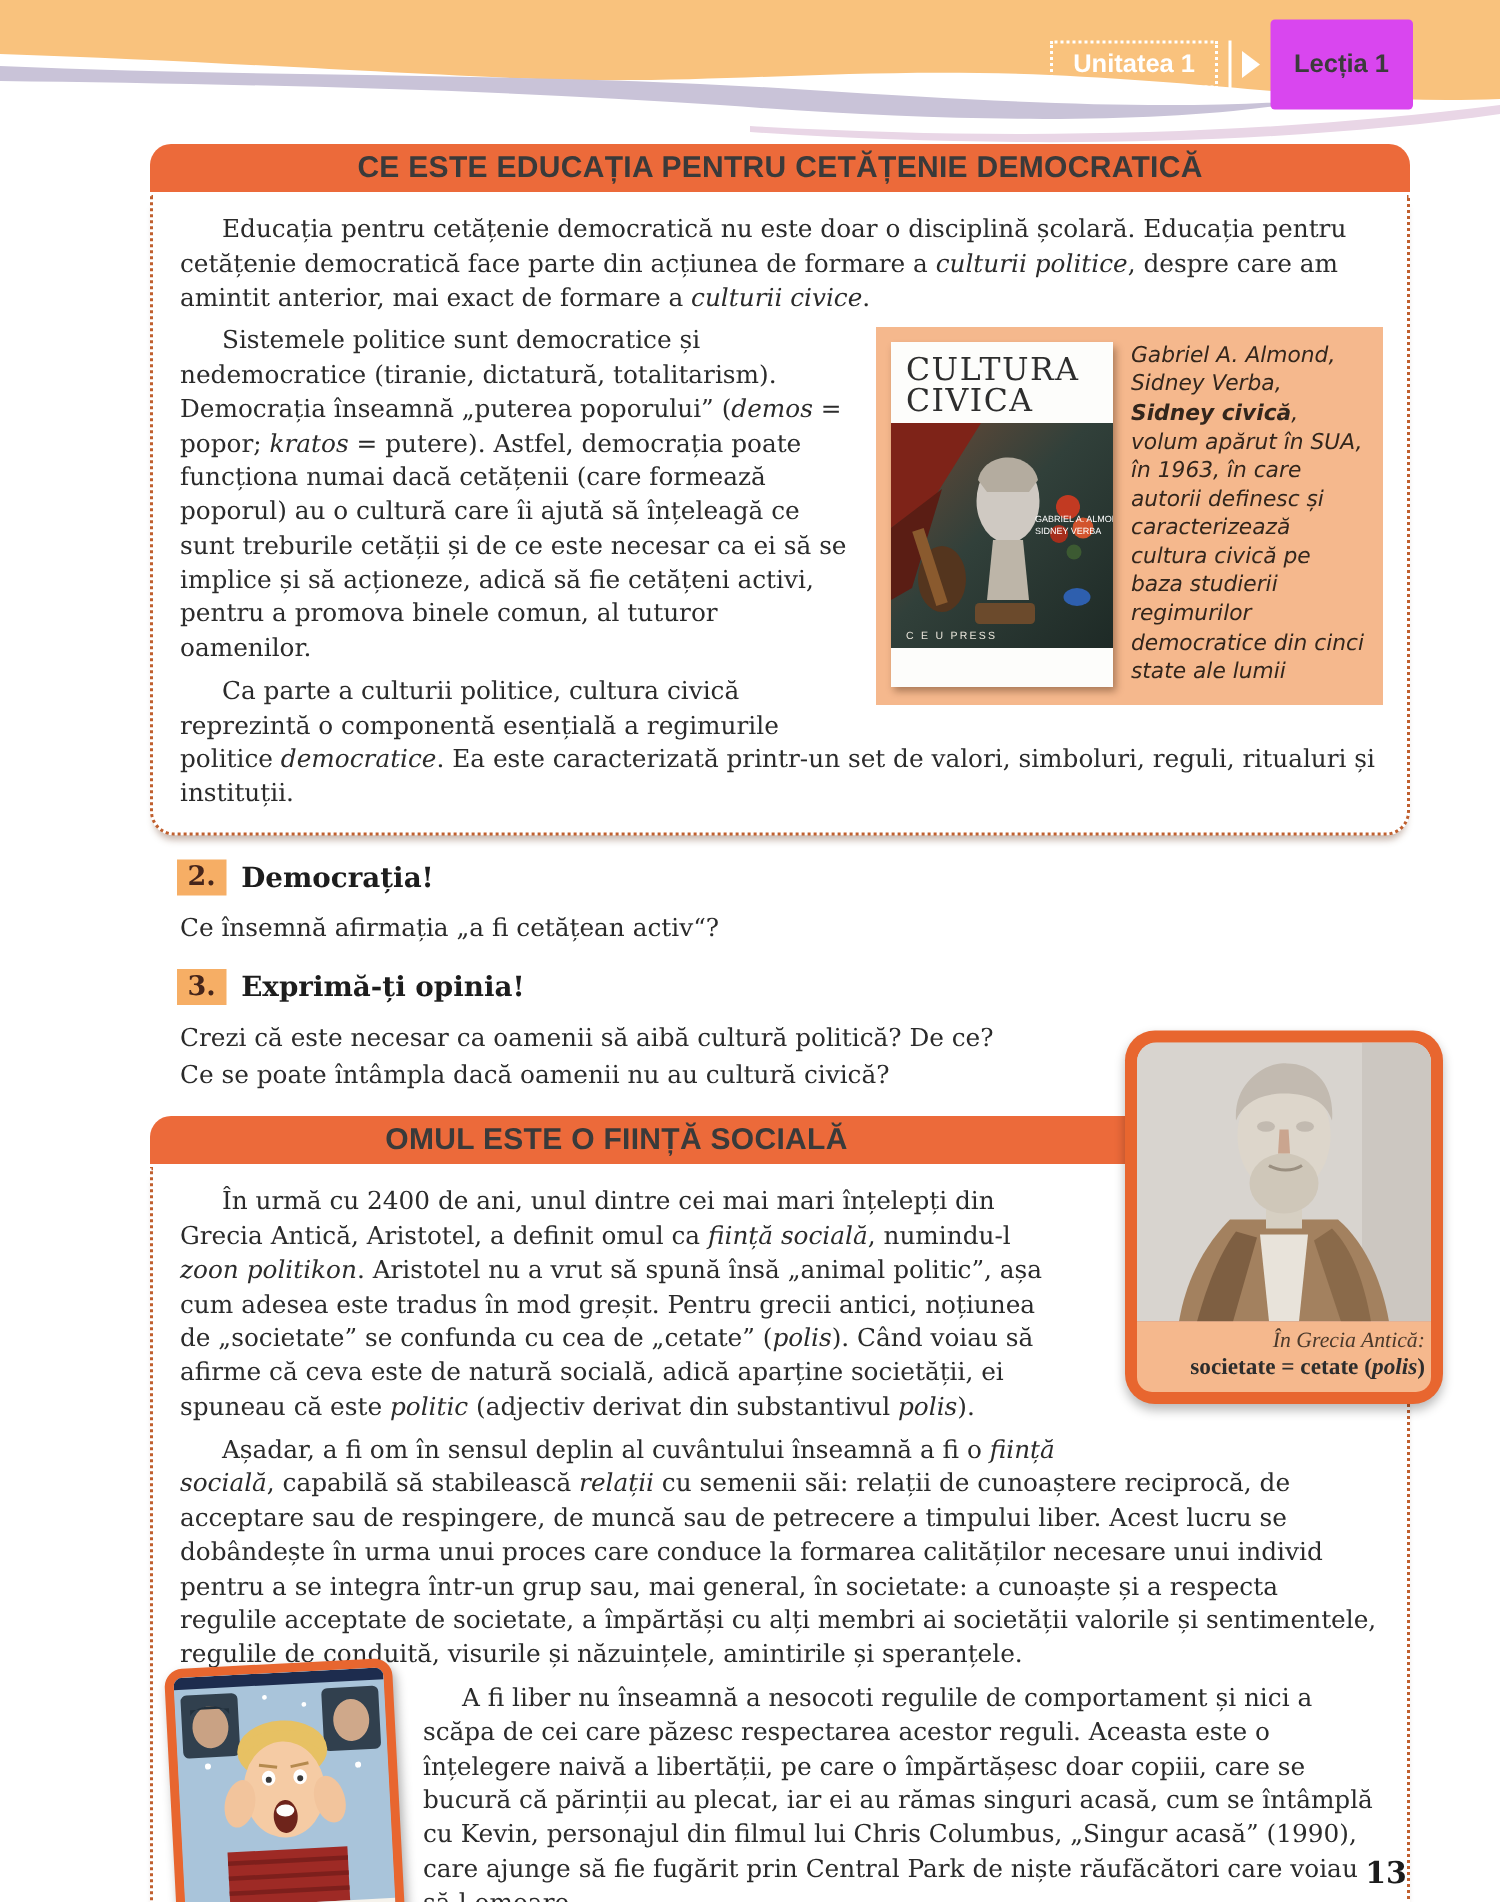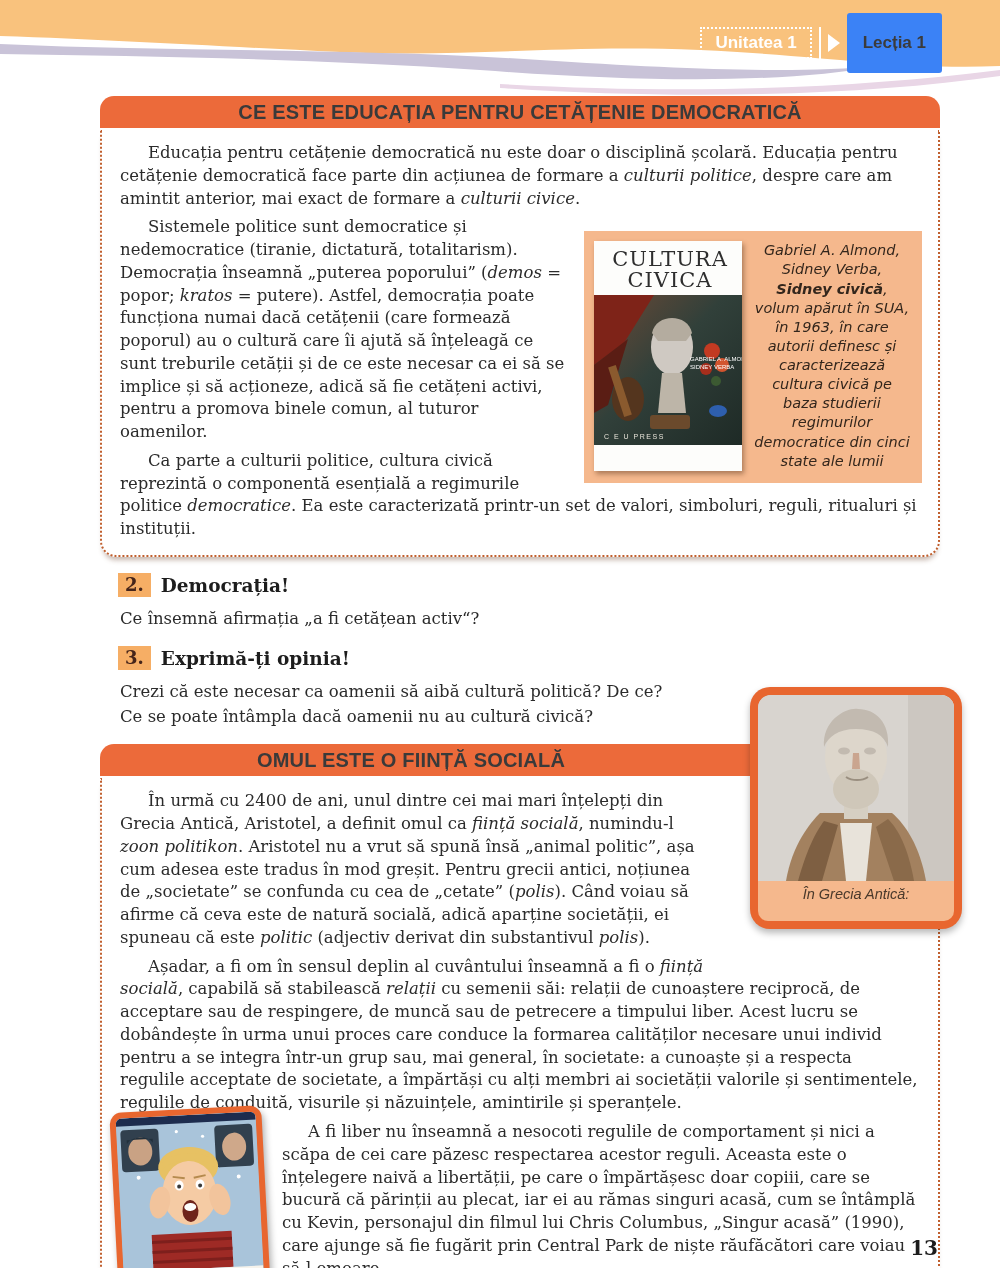--- a/index.html
+++ b/index.html
@@ -14,21 +14,21 @@
   .band-wrap { position: relative; height: 96px; }
   .band-wrap svg { display: block; }
   .tabs {
     position: absolute; top: 13px; right: 58px;
     display: flex; align-items: center; gap: 7px;
     font-family: "Liberation Sans", sans-serif; font-weight: bold; font-size: 17px;
   }
   .unit-tab { border: 2px dotted #ffffff; color: #ffffff; padding: 4px 13px; }
   .tab-divider { width: 2px; height: 32px; background: #ffffff; }
   .tab-arrow { width: 0; height: 0; border-top: 9px solid transparent; border-bottom: 9px solid transparent; border-left: 12px solid #ffffff; }
-  .lesson-tab { background: #3b82f6; color: #3b3b3b; padding: 20px 16px; border-radius: 3px; }
+  .lesson-tab { background: #d946ef; color: #3b3b3b; padding: 20px 16px; border-radius: 3px; }
 
   
   .sectionbox { width: 840px; margin-left: 100px; }
   .sec-header {
     height: 32px; background: #EC6A3A; border-radius: 14px 14px 0 0;
     display: flex; align-items: center; justify-content: center;
     font-family: "Liberation Sans", sans-serif; font-weight: bold;
     font-size: 20px; color: #3a3a3a; letter-spacing: .2px; margin-bottom: 2px;
   }
   .sec-body {
@@ -36,23 +36,23 @@
     border-radius: 0 0 16px 16px; padding: 12px 18px 14px;
     font-size: 16.5px; line-height: 1.38;
     box-shadow: 0 6px 5px -3px rgba(130,95,75,.45);
   }
   p.para { margin: 0 0 6px; text-indent: 28px; }
   .i { font-style: italic; }
   .bi { font-style: italic; font-weight: bold; }
 
   
   .note-box {
-    float: right; width: 338px; margin: 15px -2px 8px 14px;
+    float: right; width: 338px; margin: 2px -2px 8px 14px;
     background: #F5B88D; padding: 10px 12px 12px 10px;
-    display: flex; gap: 12px; text-align: center;
+    display: flex; gap: 12px;
   }
   .book { width: 148px; flex: 0 0 auto; background: #fdfdfb; box-shadow: 2px 3px 5px rgba(60,30,10,.4); }
   .book-title {
     font-family: "DejaVu Serif", serif; font-size: 21px; letter-spacing: 1px;
     color: #2e2e2e; line-height: .98; padding: 8px 6px 5px 10px;
   }
   .book-art { height: 150px; }
   .book-art svg { display: block; }
   .note-text {
     font-family: "DejaVu Sans", sans-serif; font-style: italic;
@@ -78,22 +78,22 @@
   .spacer-right { float: right; width: 208px; height: 170px; }
 
   .aristotle-frame {
     position: absolute; top: -57px; right: -22px; width: 212px;
     background: #E8662F; border-radius: 20px; padding: 8px;
     box-shadow: 0 4px 7px rgba(0,0,0,.28); z-index: 5;
   }
   .ar-photo { height: 186px; border-radius: 13px 13px 0 0; overflow: hidden; background: #d7d3ce; }
   .ar-photo svg { display: block; }
   .ar-caption {
-    background: #F5B88D; padding: 5px 4px 19px; text-align: center;
-    font-family: Liberation Sans, sans-serif; border-radius: 0 0 10px 10px;
+    background: #F5B88D; padding: 5px 4px 7px; text-align: right;
+    font-family: Liberation Serif, serif; border-radius: 0 0 10px 10px;
   }
   .ar-cap1 { font-style: italic; font-size: 14.5px; color: #4a392b; }
   .ar-cap2 { font-weight: bold; font-size: 15.5px; color: #2d2d2d; }
 
   .poster {
     float: left; width: 152px; height: 186px; margin: -12px 16px 4px -6px;
     transform: rotate(-3deg);
     border: 6px solid #E8662F; border-radius: 12px; overflow: hidden;
     box-shadow: 2px 4px 7px rgba(0,0,0,.32); background: #a9c4da;
   }
@@ -202,20 +202,21 @@
         <path d="M66 52 C 64 24 90 12 100 14 C 118 14 132 28 130 52 C 126 40 116 34 98 34 C 80 34 70 42 66 52 Z" fill="#c2bab0"></path>
         <ellipse cx="98" cy="94" rx="23" ry="20" fill="#cfc7b9"></ellipse>
         <ellipse cx="86" cy="56" rx="6" ry="3.5" fill="#c2bab0"></ellipse>
         <ellipse cx="112" cy="56" rx="6" ry="3.5" fill="#c2bab0"></ellipse>
         <path d="M95 58 L 101 58 L 102 74 L 94 74 Z" fill="#caa58f"></path>
         <path d="M88 82 C 94 86 104 86 110 82" stroke="#9a8f80" stroke-width="2" fill="none"></path>
       </svg>
     </div>
     <div class="ar-caption">
       <div class="ar-cap1">În Grecia Antică:</div>
+      <div class="ar-cap2"><span>societate = cetate (</span><span class="bi">polis</span><span>)</span></div>
     </div>
   </div>
 
   <div class="sec-body">
     <div class="spacer-right"></div>
 
     <p class="para"><span>În urmă cu 2400 de ani, unul dintre cei mai mari înțelepți din Grecia Antică, Aristotel, a definit omul ca </span><span class="i">ființă socială</span><span>, numindu-l </span><span class="i">zoon politikon</span><span>. Aristotel nu a vrut să spună însă „animal politic”, așa cum adesea este tradus în mod greșit. Pentru grecii antici, noțiunea de „societate” se confunda cu cea de „cetate” (</span><span class="i">polis</span><span>). Când voiau să afirme că ceva este de natură socială, adică aparține societății, ei spuneau că este </span><span class="i">politic</span><span> (adjectiv derivat din substantivul </span><span class="i">polis</span><span>).</span></p>
 
     <p class="para"><span>Așadar, a fi om în sensul deplin al cuvântului înseamnă a fi o </span><span class="i">ființă socială</span><span>, capabilă să stabilească </span><span class="i">relații</span><span> cu semenii săi: relații de cunoaștere reciprocă, de acceptare sau de respingere, de muncă sau de petrecere a timpului liber. Acest lucru se dobândește în urma unui proces care conduce la formarea calităților necesare unui individ pentru a se integra într-un grup sau, mai general, în societate: a cunoaște și a respecta regulile acceptate de societate, a împărtăși cu alți membri ai societății valorile și sentimentele, regulile de conduită, visurile și năzuințele, amintirile și speranțele.</span></p>
 

